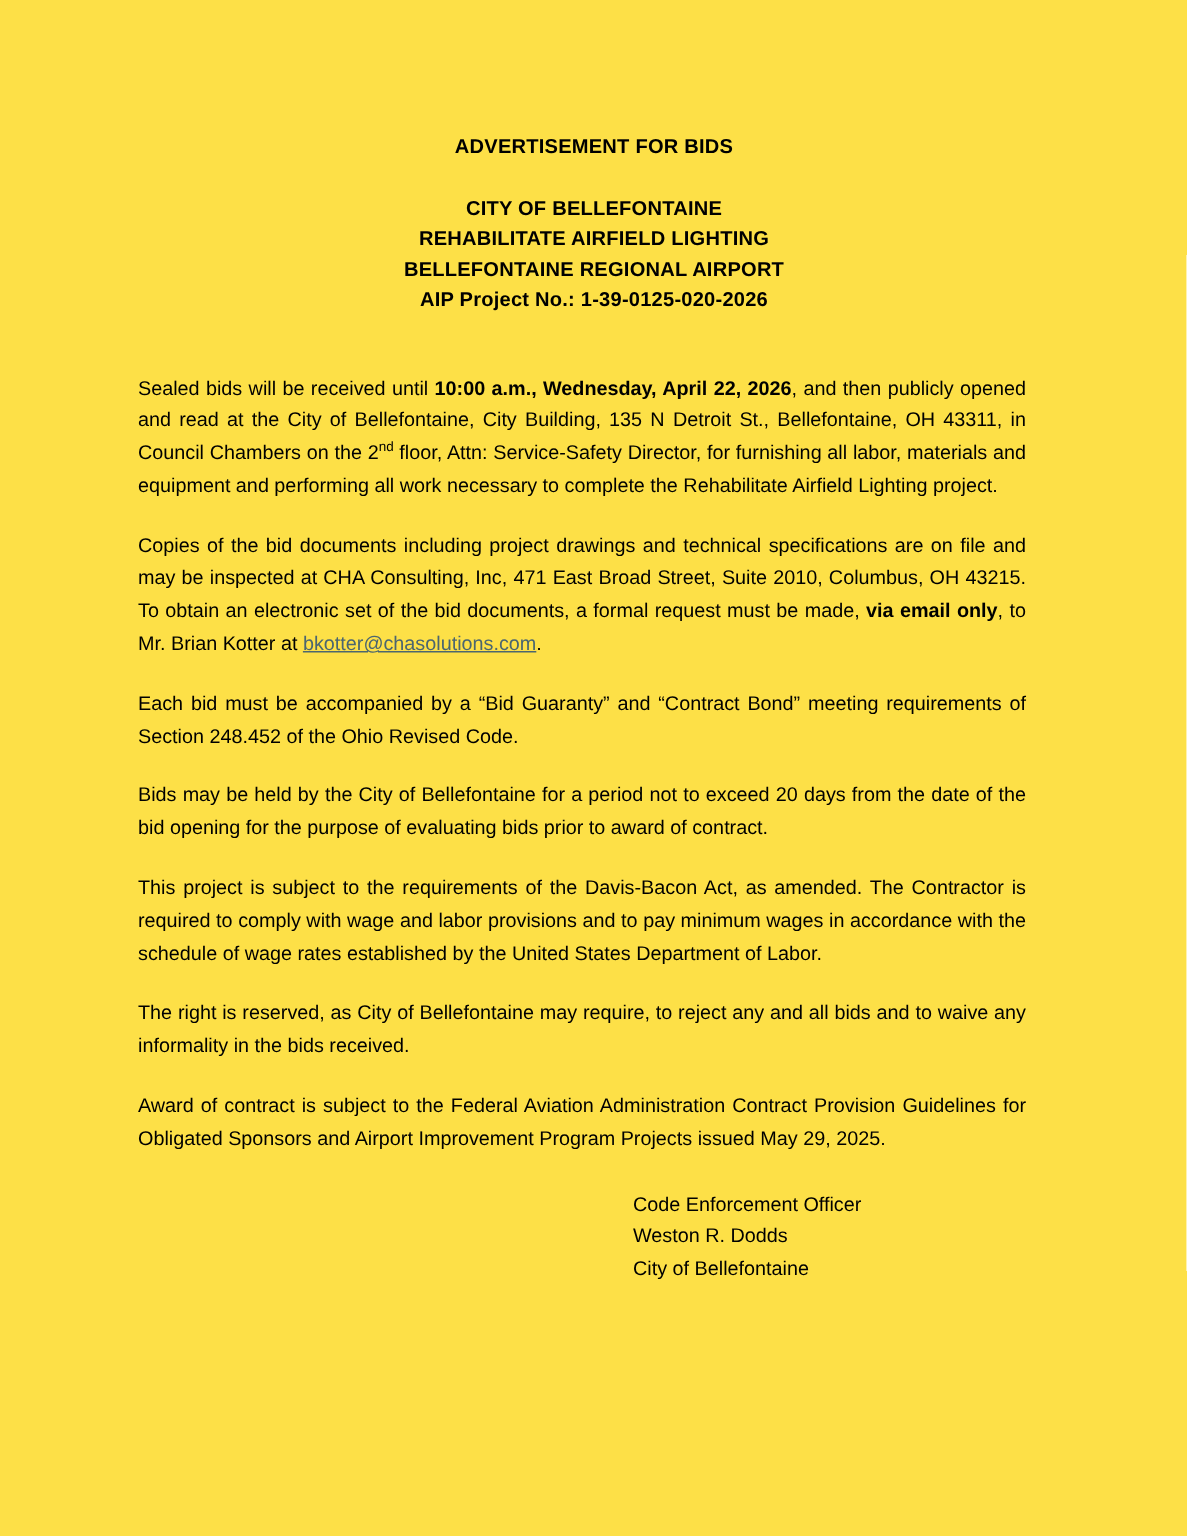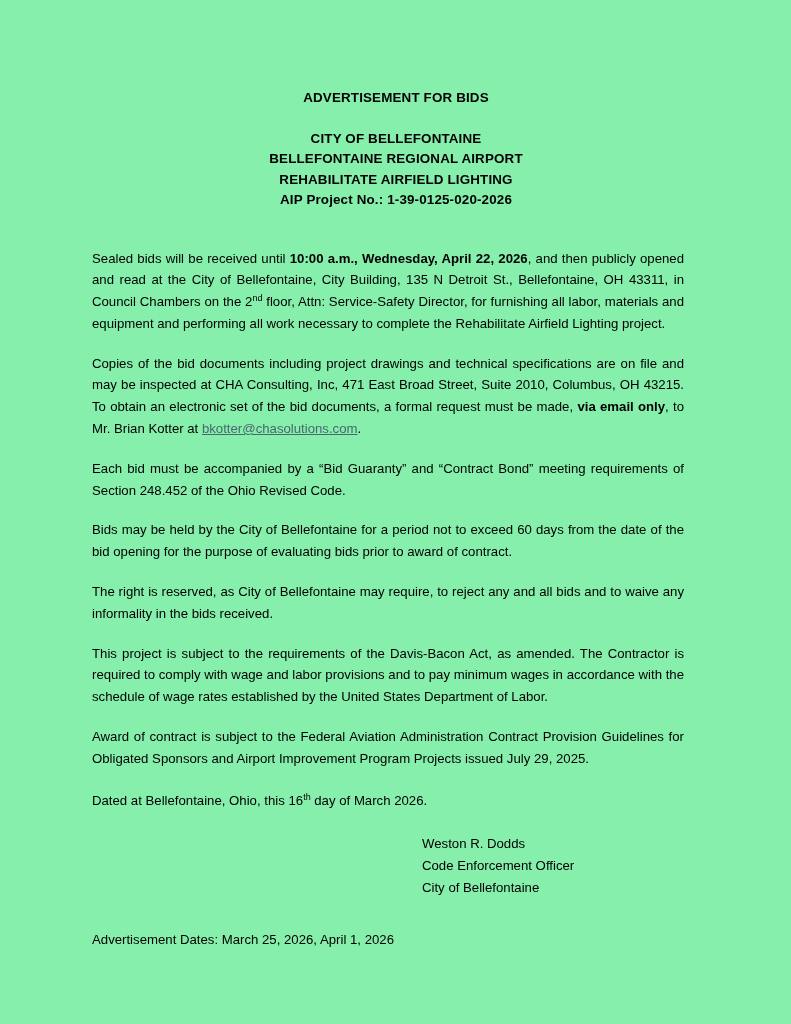--- a/index.html
+++ b/index.html
@@ -11,21 +11,21 @@
     width: 791px;
     height: 1024px;
     font-family: "Liberation Sans", sans-serif;
     color: #000000;
     -webkit-font-smoothing: antialiased;
   }
   .page {
     position: relative;
     width: 791px;
     height: 1024px;
-    background: #86efac;
+    background: #fde047;
     box-sizing: border-box;
     padding: 0;
     overflow: hidden;
   }
   .content {
     position: absolute;
     left: 92px;
     top: 88px;
     width: 608px;
   }
@@ -96,48 +96,46 @@
 </head>
 <body>
 
 <div class="page">
   <div class="content">
 
     <div class="title-block">
       <div class="title-main">ADVERTISEMENT FOR BIDS</div>
       <div class="title-sub">
         <div>CITY OF BELLEFONTAINE</div>
+        <div>REHABILITATE AIRFIELD LIGHTING</div>
         <div>BELLEFONTAINE REGIONAL AIRPORT</div>
-        <div>REHABILITATE AIRFIELD LIGHTING</div>
         <div>AIP Project No.: 1-39-0125-020-2026</div>
       </div>
     </div>
 
     <div class="body-block">
 
       <p class="para"><span>Sealed bids will be received until </span><span class="b">10:00 a.m., Wednesday, April 22, 2026</span><span>, and then publicly opened and read at the City of Bellefontaine, City Building, 135 N Detroit St., Bellefontaine, OH 43311, in Council Chambers on the 2</span><sup>nd</sup><span> floor, Attn: Service-Safety Director, for furnishing all labor, materials and equipment and performing all work necessary to complete the Rehabilitate Airfield Lighting project.</span></p>
 
       <p class="para"><span>Copies of the bid documents including project drawings and technical specifications are on file and may be inspected at CHA Consulting, Inc, 471 East Broad Street, Suite 2010, Columbus, OH 43215. To obtain an electronic set of the bid documents, a formal request must be made, </span><span class="b">via email only</span><span>, to Mr. Brian Kotter at </span><a class="maillink" href="#">bkotter@chasolutions.com</a><span>.</span></p>
 
       <p class="para">Each bid must be accompanied by a “Bid Guaranty” and “Contract Bond” meeting requirements of Section 248.452 of the Ohio Revised Code.</p>
 
 
-      <p class="para">Bids may be held by the City of Bellefontaine for a period not to exceed 60 days from the date of the bid opening for the purpose of evaluating bids prior to award of contract.</p>
+      <p class="para">Bids may be held by the City of Bellefontaine for a period not to exceed 20 days from the date of the bid opening for the purpose of evaluating bids prior to award of contract.</p>
+
+      <p class="para">This project is subject to the requirements of the Davis-Bacon Act, as amended. The Contractor is required to comply with wage and labor provisions and to pay minimum wages in accordance with the schedule of wage rates established by the United States Department of Labor.</p>
 
       <p class="para">The right is reserved, as City of Bellefontaine may require, to reject any and all bids and to waive any informality in the bids received.</p>
 
-      <p class="para">This project is subject to the requirements of the Davis-Bacon Act, as amended. The Contractor is required to comply with wage and labor provisions and to pay minimum wages in accordance with the schedule of wage rates established by the United States Department of Labor.</p>
+      <p class="para">Award of contract is subject to the Federal Aviation Administration Contract Provision Guidelines for Obligated Sponsors and Airport Improvement Program Projects issued May 29, 2025.</p>
 
-      <p class="para">Award of contract is subject to the Federal Aviation Administration Contract Provision Guidelines for Obligated Sponsors and Airport Improvement Program Projects issued July 29, 2025.</p>
-
-      <p class="dated-line"><span>Dated at Bellefontaine, Ohio, this 16</span><sup>th</sup><span> day of March 2026.</span></p>
 
       <div class="sig-block">
+        <div>Code Enforcement Officer</div>
         <div>Weston R. Dodds</div>
-        <div>Code Enforcement Officer</div>
         <div>City of Bellefontaine</div>
       </div>
 
-      <p class="adv-dates">Advertisement Dates: March 25, 2026, April 1, 2026</p>
 
     </div>
   </div>
 </div>
 
 </body></html>

